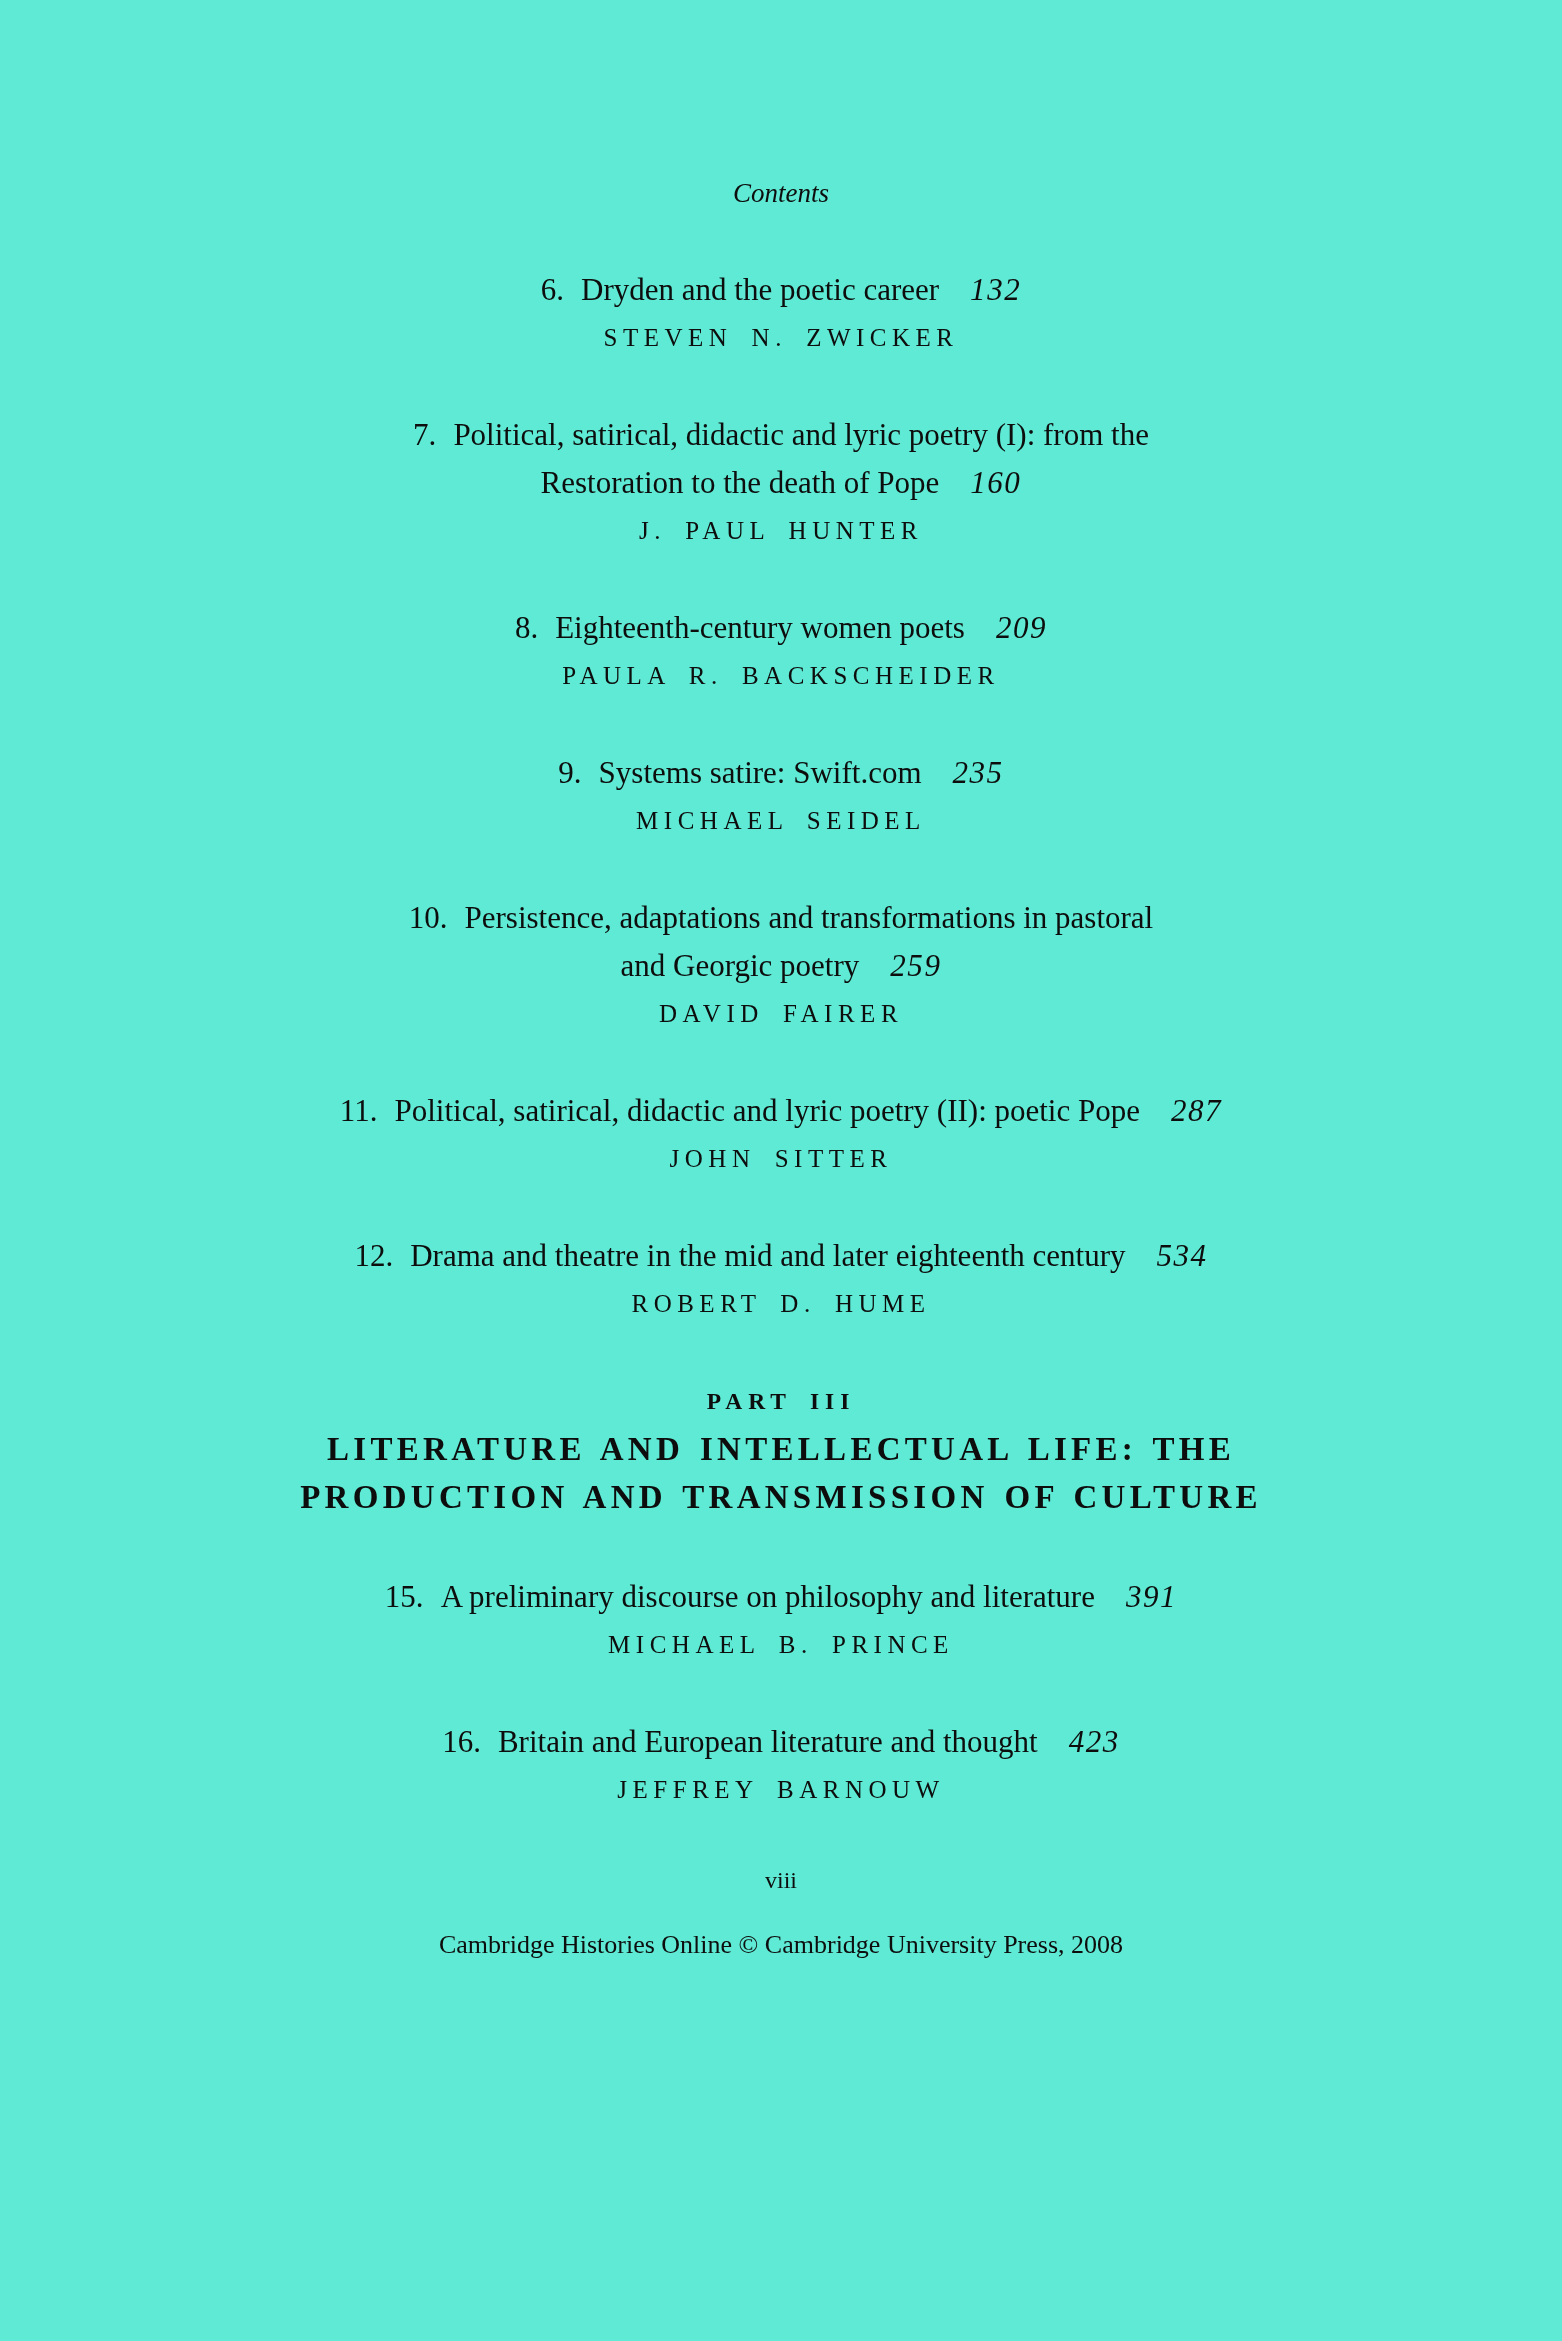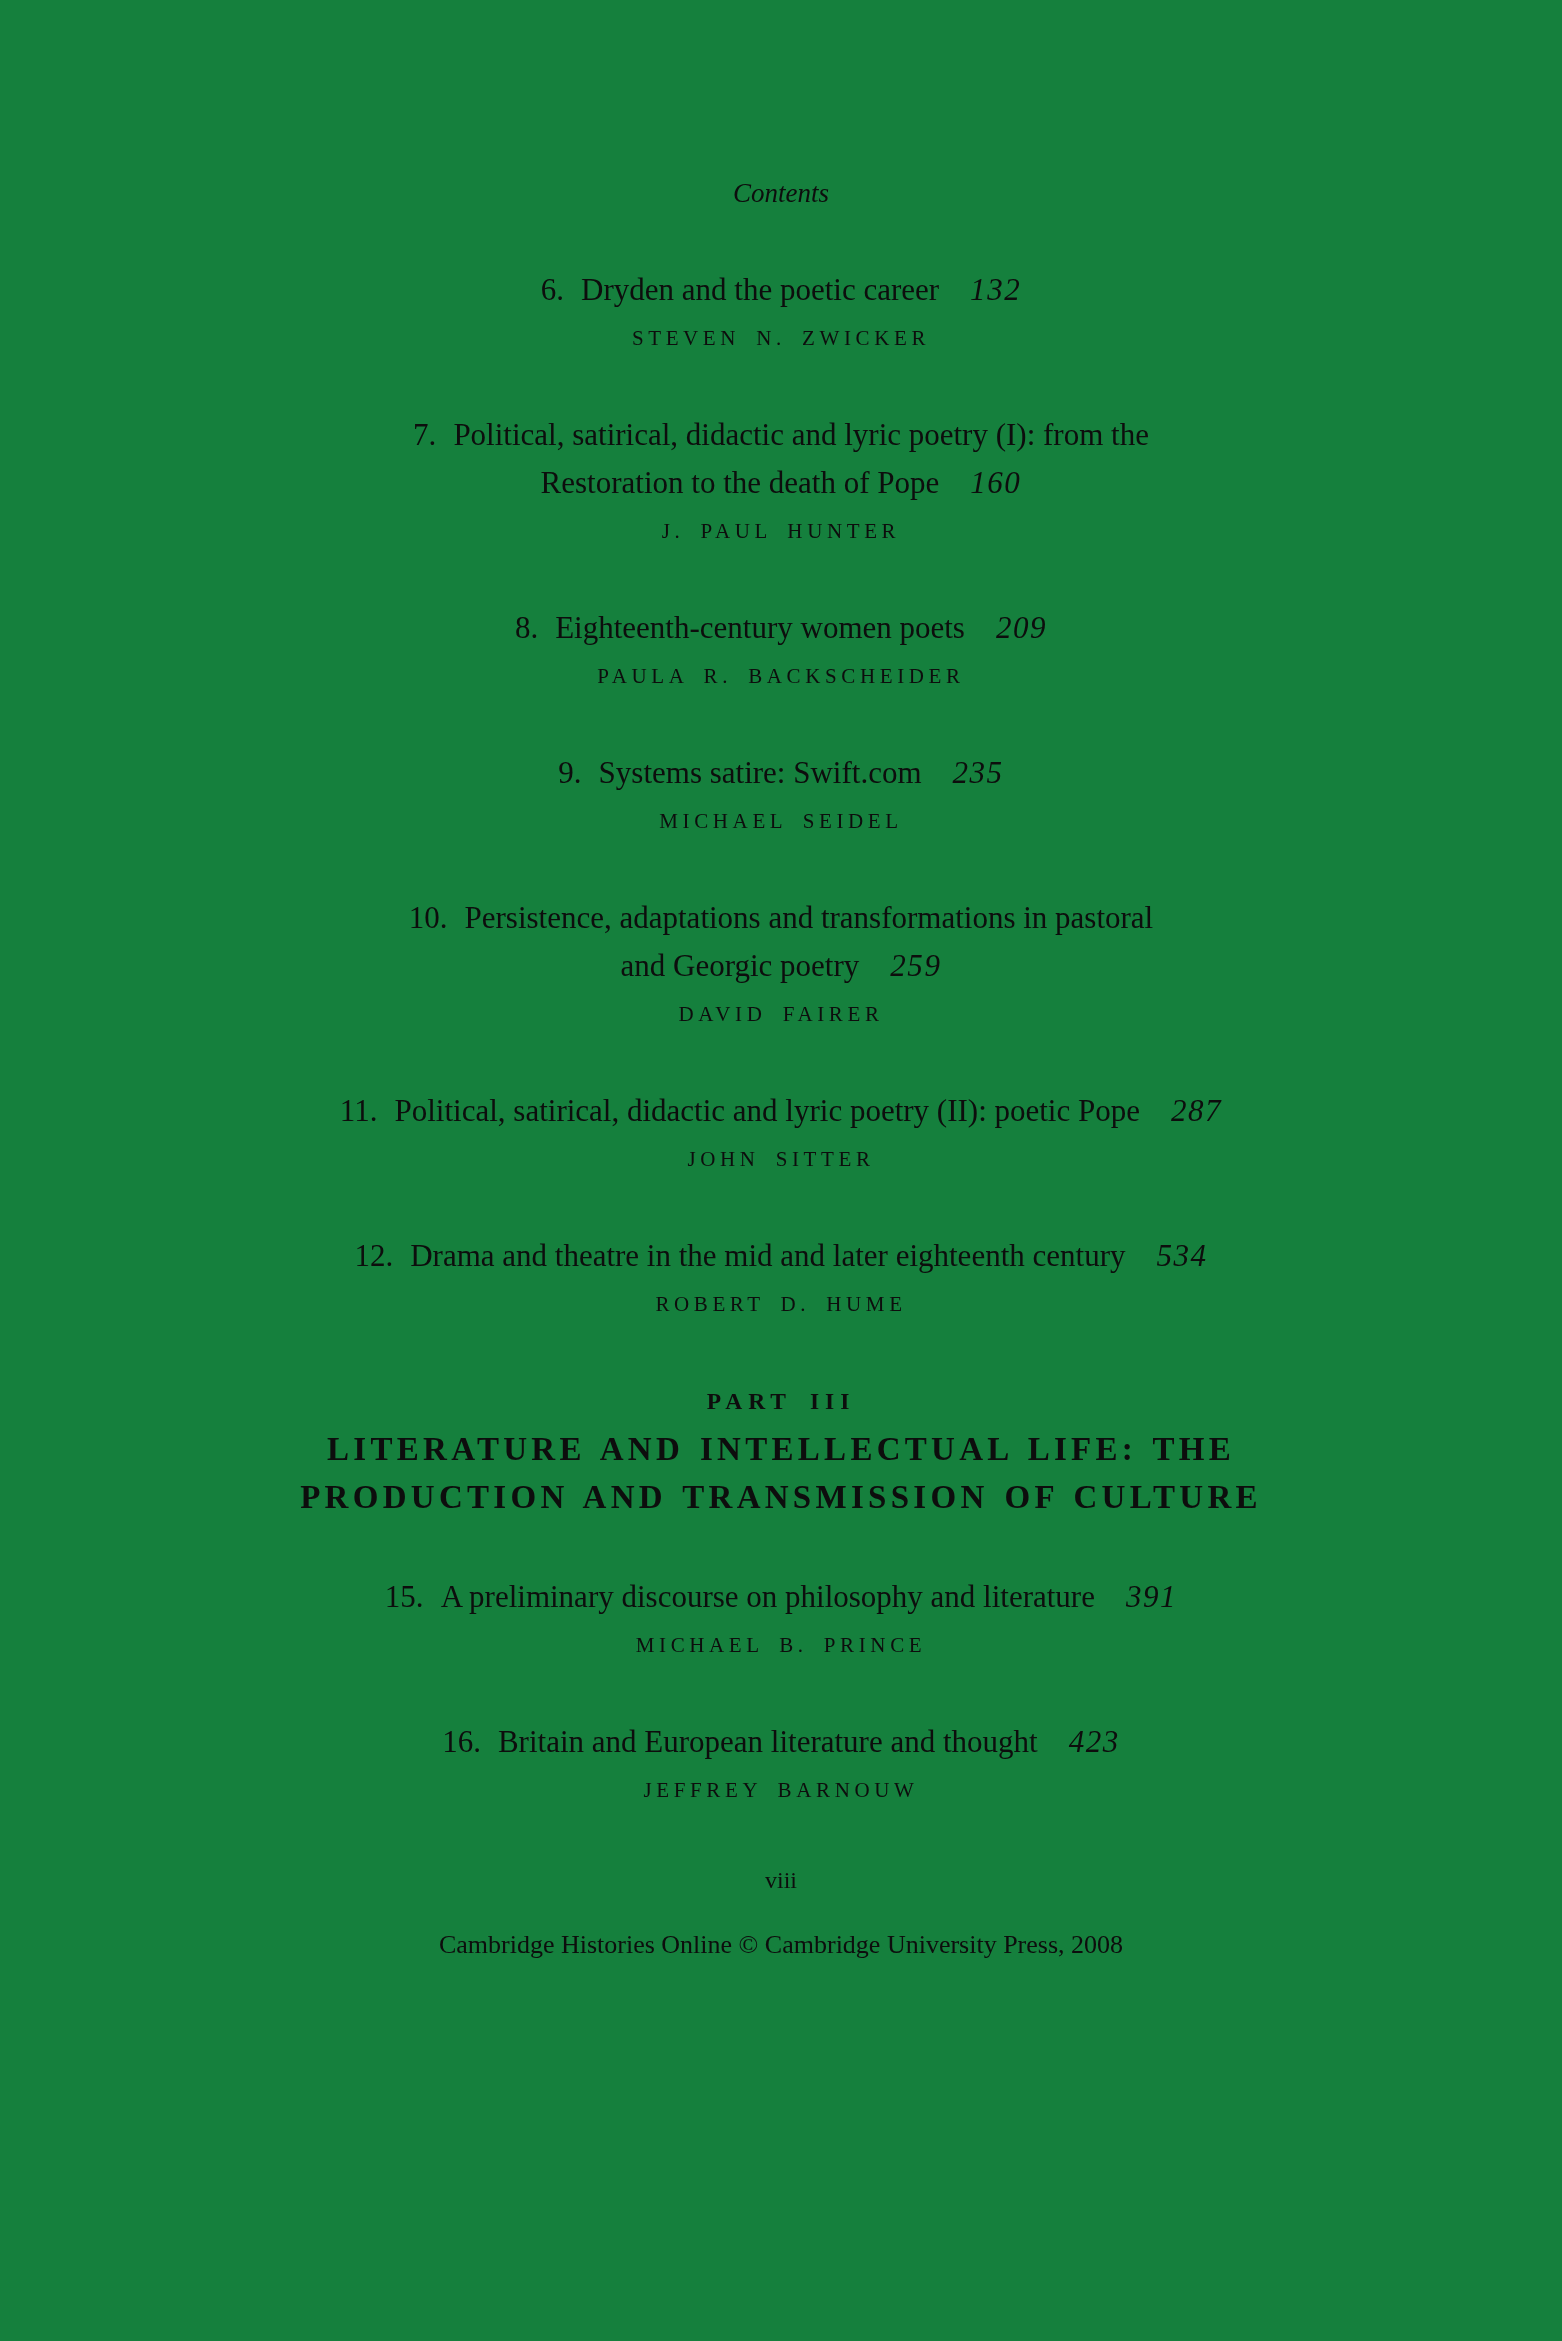--- a/index.html
+++ b/index.html
@@ -4,21 +4,21 @@
 <style>
   html, body {
     margin: 0;
     padding: 0;
     background: #ffffff;
   }
   .page {
     position: relative;
     width: 1562px;
     height: 2342px;
-    background: #15803d;
+    background: #5eead4;
     color: #0d0d0d;
     font-family: "Liberation Serif", "DejaVu Serif", serif;
     overflow: hidden;
   }
   .col {
     width: 1270px;
     margin: 0 auto;
     text-align: center;
   }
 
@@ -41,21 +41,21 @@
   }
   .chapter-num {
     margin-right: 0.55em;
   }
   .page-num {
     font-style: italic;
     margin-left: 1.0em;
     letter-spacing: 0.05em;
   }
   .author {
-    font-size: 21px;
+    font-size: 25px;
     line-height: 48px;
     letter-spacing: 0.22em;
     word-spacing: 0.3em;
   }
 
   .part-heading {
     margin-bottom: 52px;
     font-weight: bold;
   }
   .part-label {

